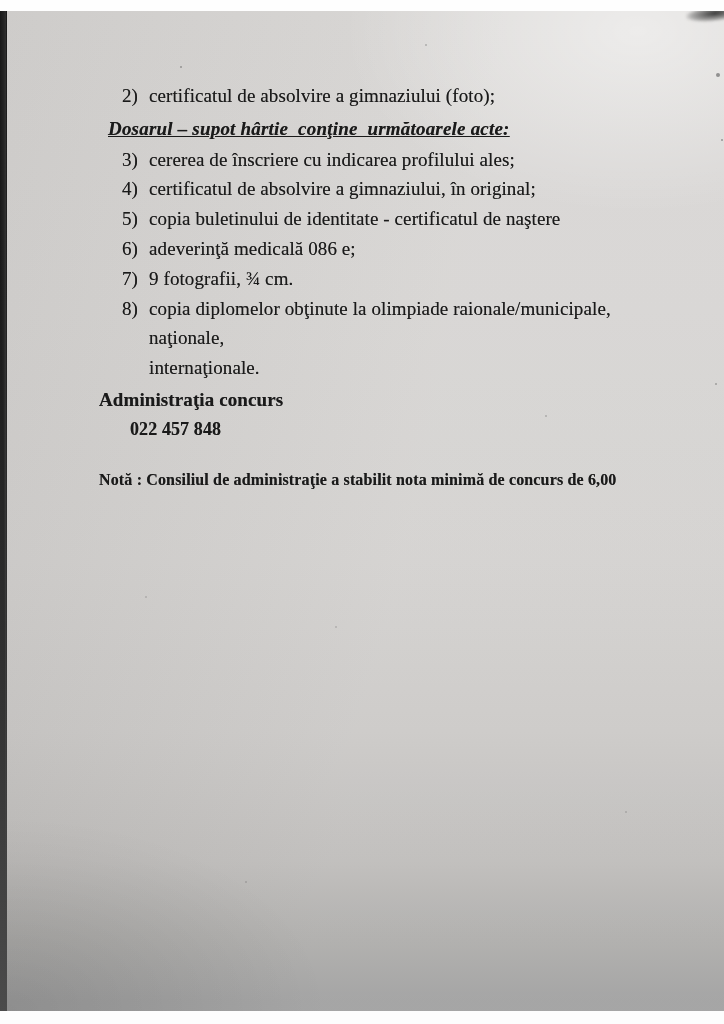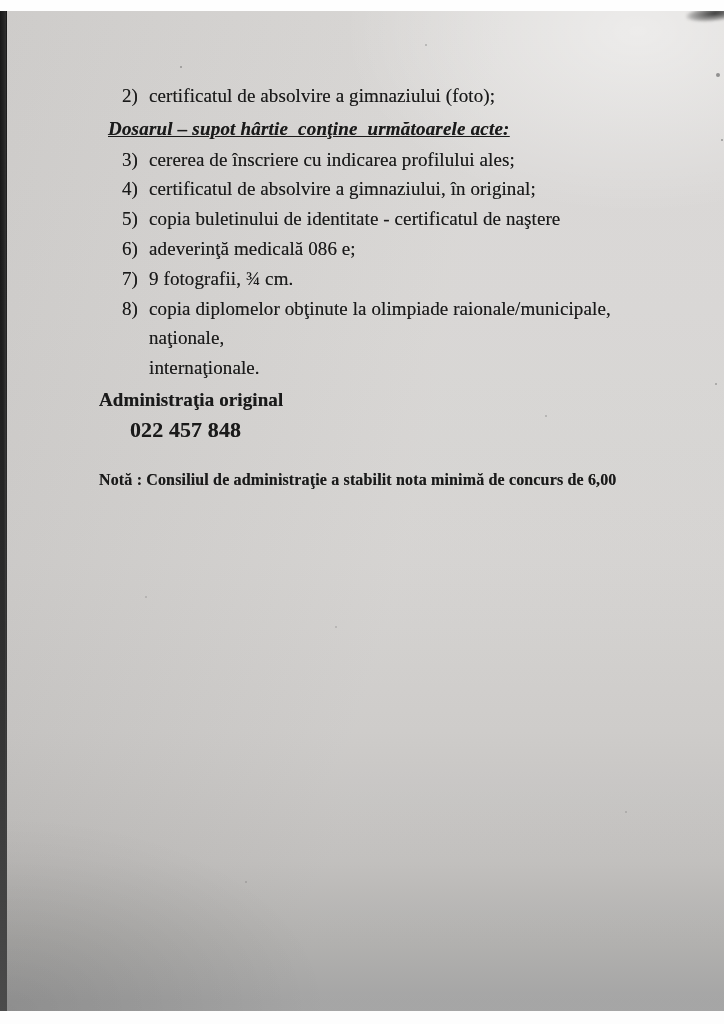--- a/index.html
+++ b/index.html
@@ -68,21 +68,21 @@
   .item .txt .l1,.item .txt .l2{display:block;font-family:Liberation Serif, serif;}
   .heading{
     font-weight:bold;font-style:italic;
     padding-left:9px;margin:3px 0 1px 0;
     white-space:pre-wrap;
     letter-spacing:0.2px;
     text-decoration:underline;
   }
   .bold-line{font-weight:bold;}
   .admin{margin-top:2px;}
-  .phone2{padding-left:31px;font-size:22px;}
+  .phone2{padding-left:31px;font-size:18px;}
   .note{font-size:16px;letter-spacing:0.15px;margin-top:20px;}
 </style>
 </head>
 <body>
 
 <div class="photo">
   <div class="paper">
     <div class="speckles"></div>
 
     <div class="content">
@@ -120,21 +120,21 @@
       </div>
 
       <div class="row item">
         <span class="num">8)</span>
         <span class="txt">
           <span class="l1">copia diplomelor obţinute la olimpiade raionale/municipale, naţionale,</span>
           <span class="l2">internaţionale.</span>
         </span>
       </div>
 
-      <div class="row bold-line admin">Administraţia original</div>
+      <div class="row bold-line admin">Administraţia concurs</div>
       <div class="row bold-line phone2">022 457 848</div>
       <div class="row bold-line note">Notă : Consiliul de administraţie a stabilit nota minimă de concurs de 6,00</div>
 
     </div>
 
     <div class="smudge"></div>
   </div>
 
   <div class="strip-left"></div>
   <div class="strip-top"></div>

